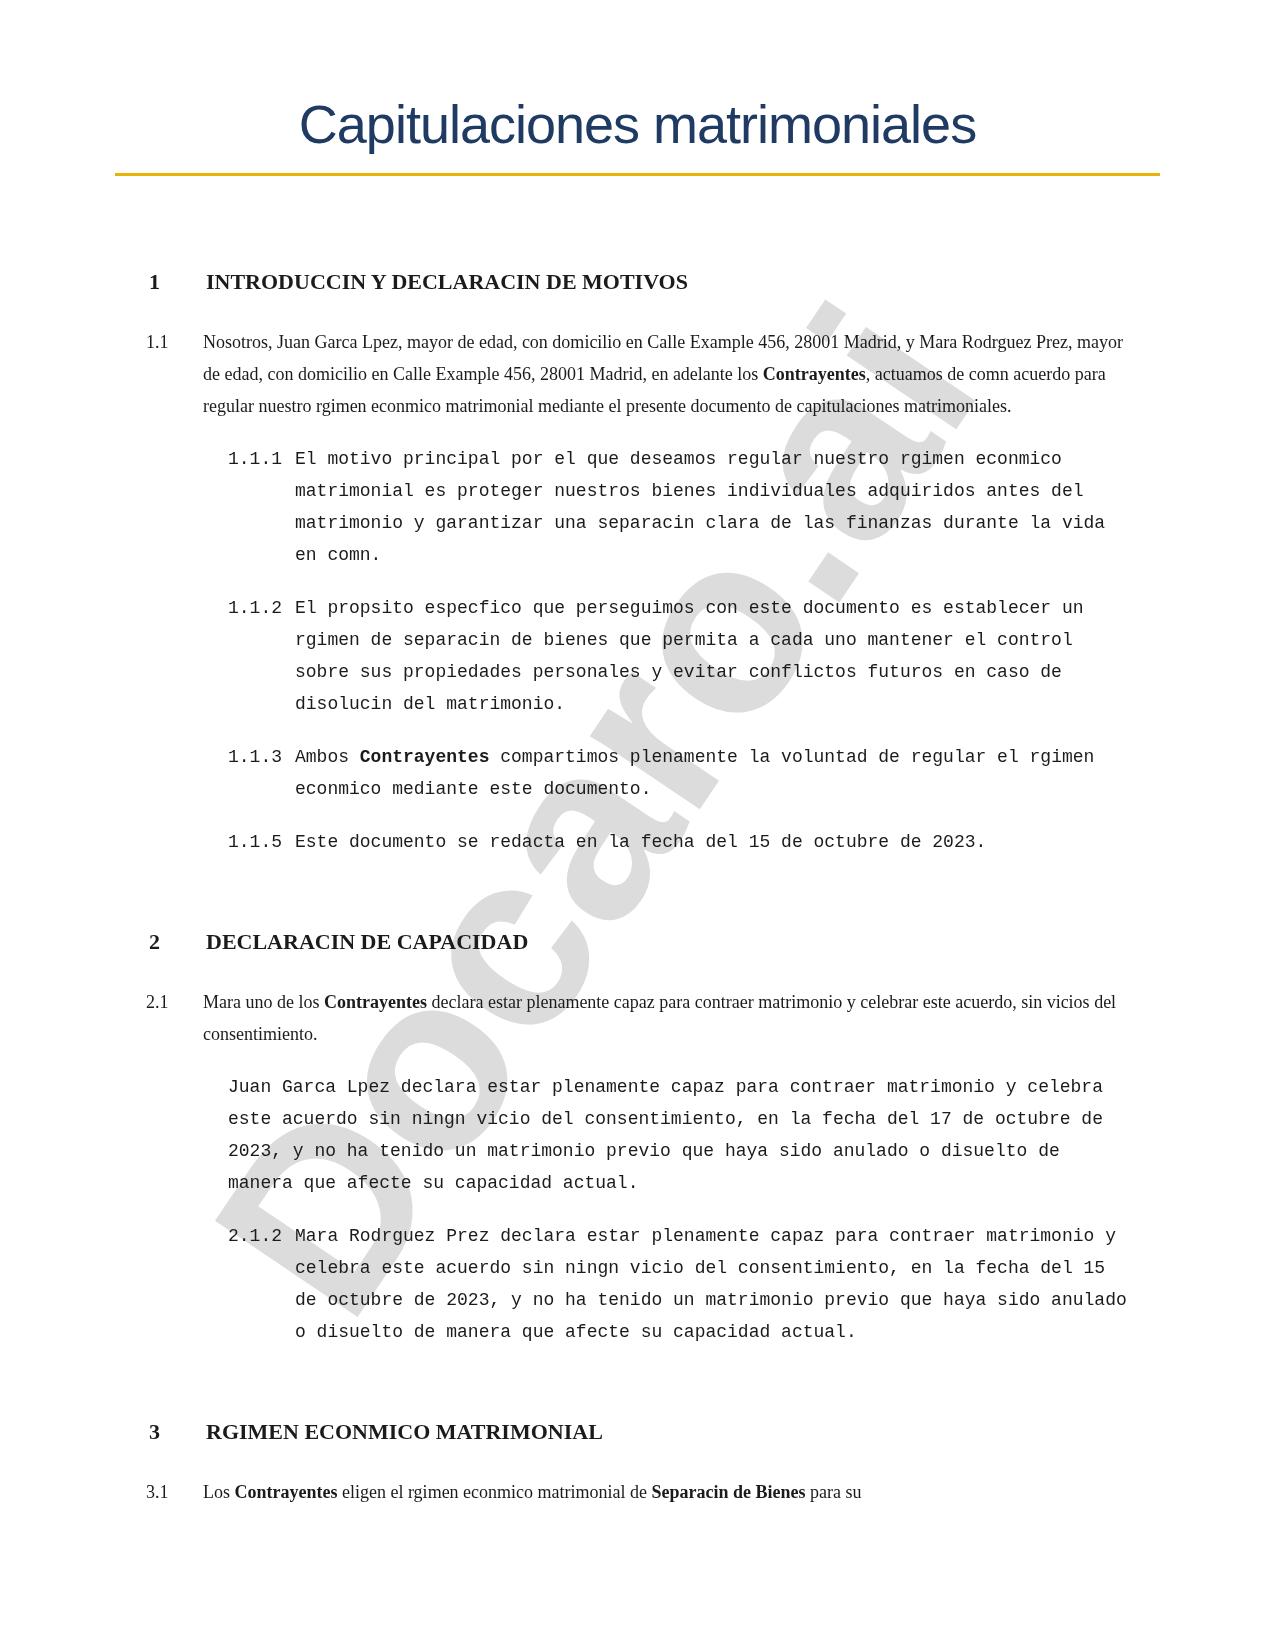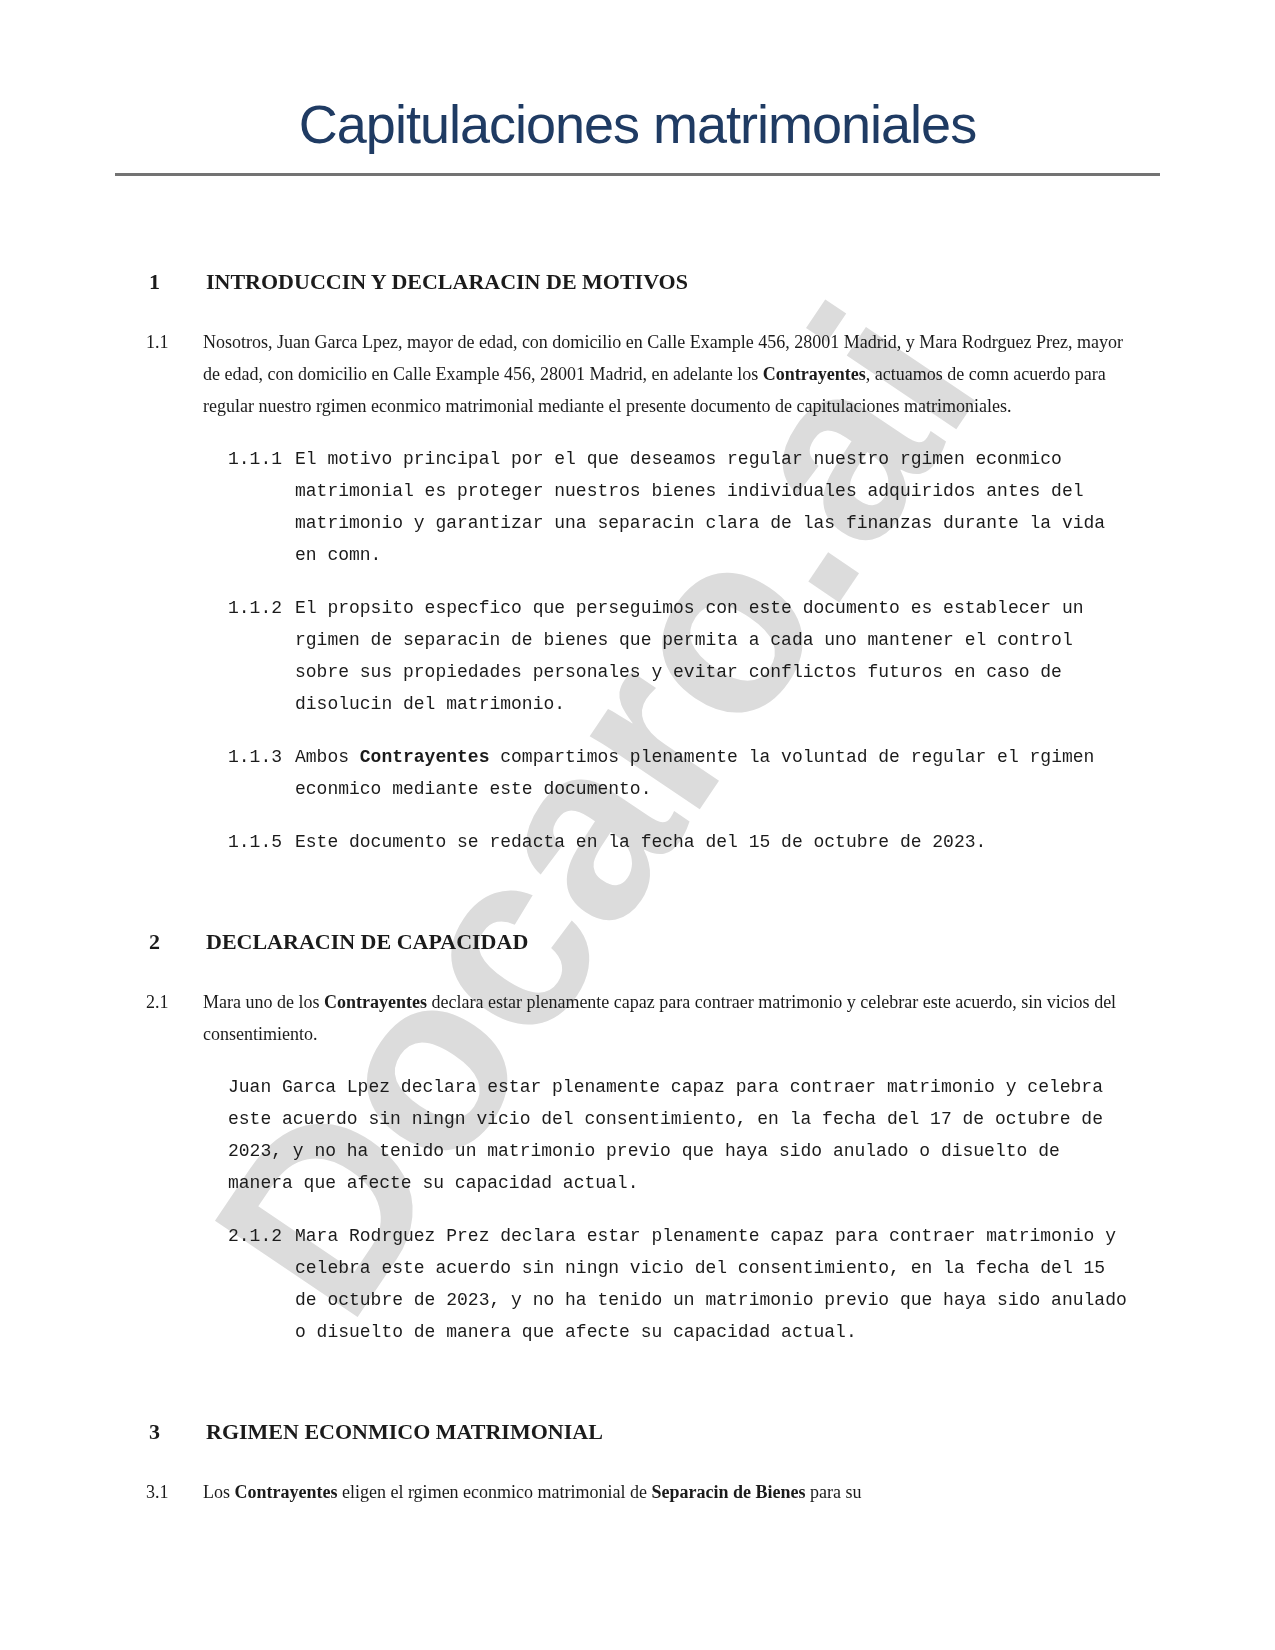--- a/index.html
+++ b/index.html
@@ -28,21 +28,21 @@
   .title {
     margin:92px 115px 0 115px;
     text-align:center;
     font-family:"Liberation Sans", sans-serif;
     font-weight:normal;
     font-size:54px;
     line-height:1.2;
     letter-spacing:-1px;
     color:#1f3b63;
     padding-bottom:16px;
-    border-bottom:3px solid #737373;
+    border-bottom:3px solid #eab308;
   }
   .content { margin:0 144px 0 146px; }
   .section-heading {
     display:flex;
     font-weight:bold;
     font-size:22px;
     line-height:32px;
     margin-top:68px;
   }
   .section-heading.first { margin-top:90px; }

